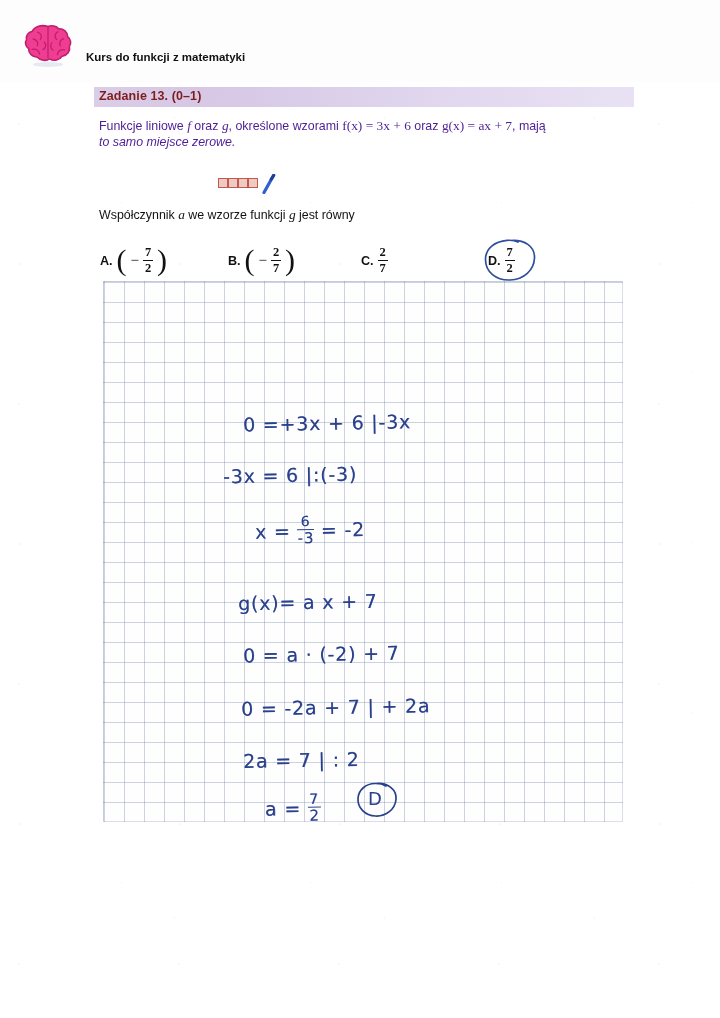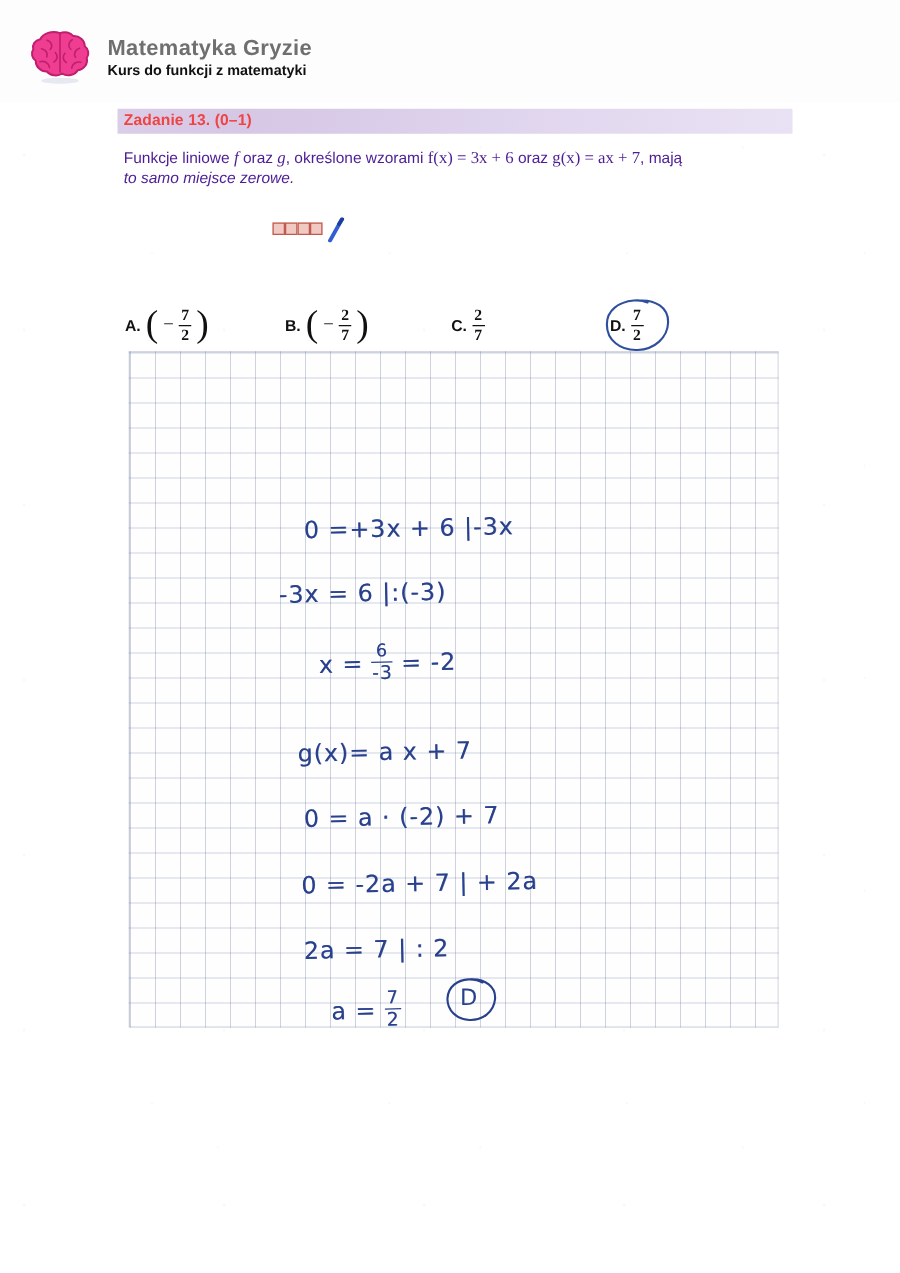--- a/index.html
+++ b/index.html
@@ -71,21 +71,21 @@
     height: 20px;
     background: linear-gradient(100deg,#d9cbe6 0%, #d4c4e4 18%, #d8cbe8 40%, #e0d5ee 65%, #e8e0f3 100%);
     opacity: 0.95;
   }
   #task-label {
     position: absolute;
     left: 99px;
     top: 7px;
     font-size: 12.5px;
     font-weight: bold;
-    color: #ef4444;
+    color: #7f1d1d;
     letter-spacing: 0.1px;
     white-space: nowrap;
   }
   #answer-boxes {
     position: absolute;
     left: 218px;
     top: 96px;
     display: flex;
     gap: 0px;
   }
@@ -317,21 +317,20 @@
         <path d="M8.0 27.4 C11.6 26.4 15.2 28.4 15.6 32.0"></path>
         <path d="M20.2 20.0 C22.6 22.4 22.0 26.2 19.0 27.6"></path>
         <path d="M33.8 9.8 C30.6 11.6 30.2 15.4 32.6 17.4"></path>
         <path d="M39.6 16.6 C36.2 17.6 34.8 21.0 36.4 23.8"></path>
         <path d="M40.6 27.8 C37.0 27.0 33.6 29.2 33.4 32.6"></path>
         <path d="M28.0 20.6 C25.8 22.8 26.2 26.4 29.0 28.0"></path>
       </g>
     </svg>
   </div>
 
-  <div id="brand-title">Matematyka Gryzie</div>
   <div id="brand-subtitle">Kurs do funkcji z matematyki</div>
 </div>
 
 <div id="exam-sheet">
 
   <div id="paper-noise"></div>
 
   <div id="task-banner"></div>
   <div id="task-label">Zadanie 13. (0–1)</div>
 
@@ -345,20 +344,21 @@
   <svg id="pen-stroke" viewBox="0 0 16 20">
     <path d="M13.5 1.5 L4.0 18.5" stroke="#2f5fd0" stroke-width="3.2" stroke-linecap="round" fill="none"></path>
     <path d="M13.8 1.2 L11.2 5.2" stroke="#1c3f9c" stroke-width="3" stroke-linecap="round" fill="none"></path>
   </svg>
 
   <div class="qtext" id="stmt-line1"><span>Funkcje liniowe </span><span class="mathi">f</span><span> oraz </span><span class="mathi">g</span><span>, określone wzorami </span><span class="mathr">f(x) = 3x + 6</span><span> oraz </span><span class="mathr">g(x) = ax + 7</span><span>, mają</span></div>
 
   <div class="qtext" id="stmt-line2">to samo miejsce zerowe.</div>
 
 
+  <div id="question-line"><span>Współczynnik </span><span class="mathi">a</span><span> we wzorze funkcji </span><span class="mathi">g</span><span> jest równy</span></div>
 
   <div id="options-row">
 
     <div class="option" id="option-a">
       <span>A.</span>
       <span class="paren">(</span>
       <span class="neg">−</span>
       <span class="frac">
         <span class="num">7</span>
         <span class="bar"></span>

